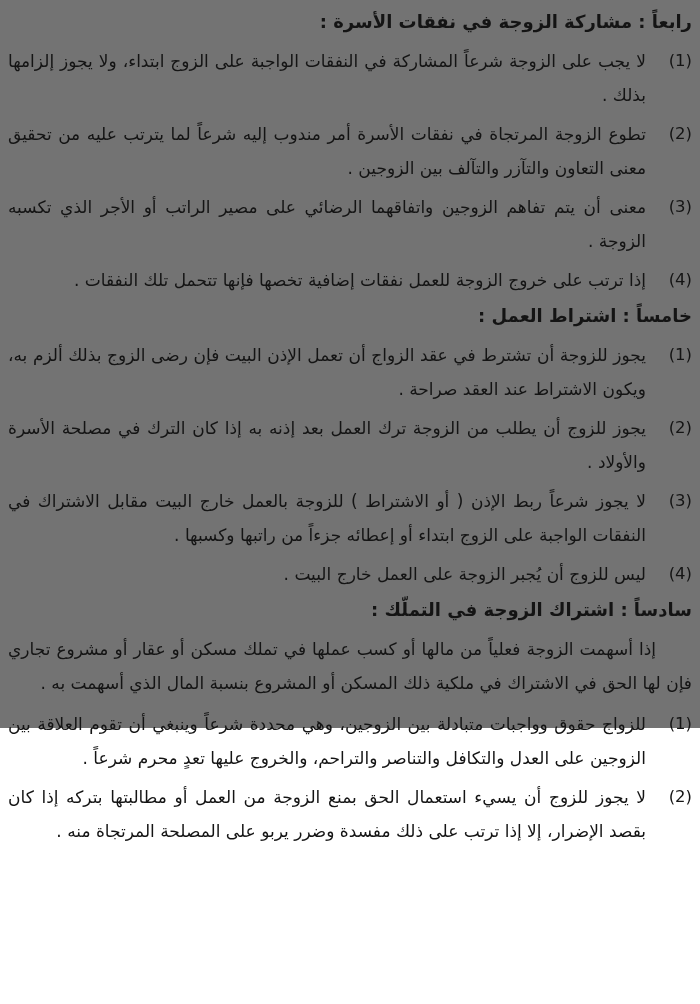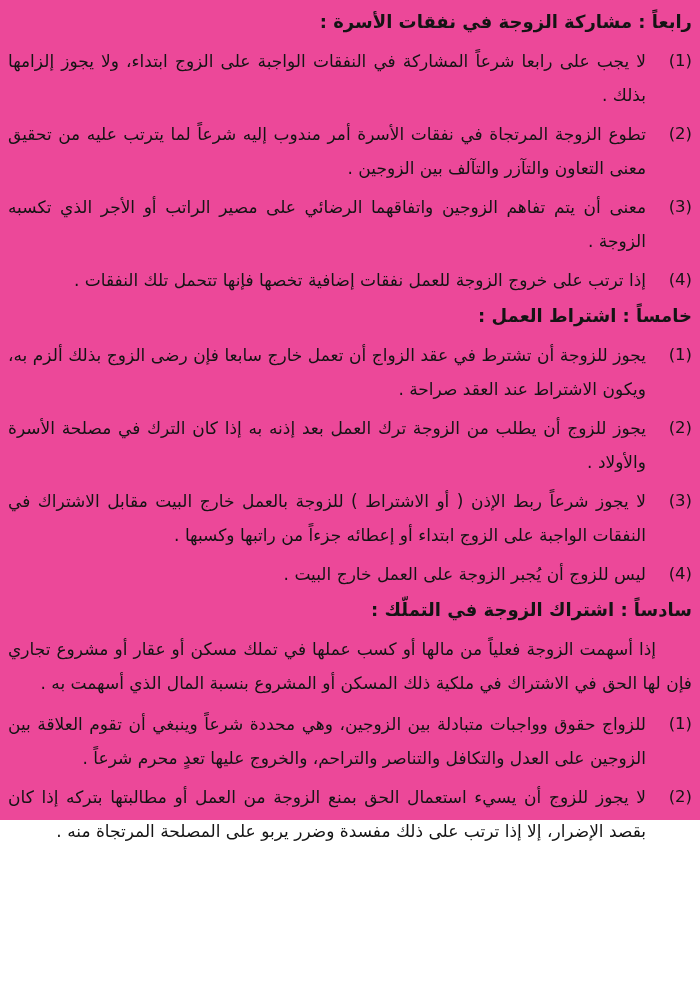--- a/index.html
+++ b/index.html
@@ -7,23 +7,23 @@
   body {
     width: 700px;
     height: 1004px;
     overflow: hidden;
     font-family: "DejaVu Sans", sans-serif;
     color: #141414;
     direction: rtl;
   }
   .page {
     width: 700px;
-    height: 820px;
+    height: 728px;
     padding: 8px 8px 4px 8px;
-    background: #ec4899;
+    background: #737373;
   }
   .section { margin: 0; }
   .heading {
     font-size: 18px;
     font-weight: bold;
     line-height: 27px;
     margin: 5px 0 9px 0;
     text-align: right;
     letter-spacing: 0;
   }
@@ -60,41 +60,41 @@
 </style>
 </head>
 <body>
 
 <div class="page">
 
   <div class="section">
     <h2 class="heading">رابعاً : مشاركة الزوجة في نفقات الأسرة :</h2>
     <div class="item">
       <span class="num">(1)</span>
-      <p class="itext">لا يجب على رابعا شرعاً المشاركة في النفقات الواجبة على الزوج ابتداء، ولا يجوز إلزامها بذلك .</p>
+      <p class="itext">لا يجب على الزوجة شرعاً المشاركة في النفقات الواجبة على الزوج ابتداء، ولا يجوز إلزامها بذلك .</p>
     </div>
     <div class="item">
       <span class="num">(2)</span>
       <p class="itext">تطوع الزوجة المرتجاة في نفقات الأسرة أمر مندوب إليه شرعاً لما يترتب عليه من تحقيق معنى التعاون والتآزر والتآلف بين الزوجين .</p>
     </div>
     <div class="item">
       <span class="num">(3)</span>
       <p class="itext">معنى أن يتم تفاهم الزوجين واتفاقهما الرضائي على مصير الراتب أو الأجر الذي تكسبه الزوجة .</p>
     </div>
     <div class="item">
       <span class="num">(4)</span>
       <p class="itext">إذا ترتب على خروج الزوجة للعمل نفقات إضافية تخصها فإنها تتحمل تلك النفقات .</p>
     </div>
   </div>
 
   <div class="section">
     <h2 class="heading">خامساً : اشتراط العمل :</h2>
     <div class="item">
       <span class="num">(1)</span>
-      <p class="itext">يجوز للزوجة أن تشترط في عقد الزواج أن تعمل خارج سابعا فإن رضى الزوج بذلك ألزم به، ويكون الاشتراط عند العقد صراحة .</p>
+      <p class="itext">يجوز للزوجة أن تشترط في عقد الزواج أن تعمل الإذن البيت فإن رضى الزوج بذلك ألزم به، ويكون الاشتراط عند العقد صراحة .</p>
     </div>
     <div class="item">
       <span class="num">(2)</span>
       <p class="itext">يجوز للزوج أن يطلب من الزوجة ترك العمل بعد إذنه به إذا كان الترك في مصلحة الأسرة والأولاد .</p>
     </div>
     <div class="item">
       <span class="num">(3)</span>
       <p class="itext">لا يجوز شرعاً ربط الإذن ( أو الاشتراط ) للزوجة بالعمل خارج البيت مقابل الاشتراك في النفقات الواجبة على الزوج ابتداء أو إعطائه جزءاً من راتبها وكسبها .</p>
     </div>
     <div class="item">

